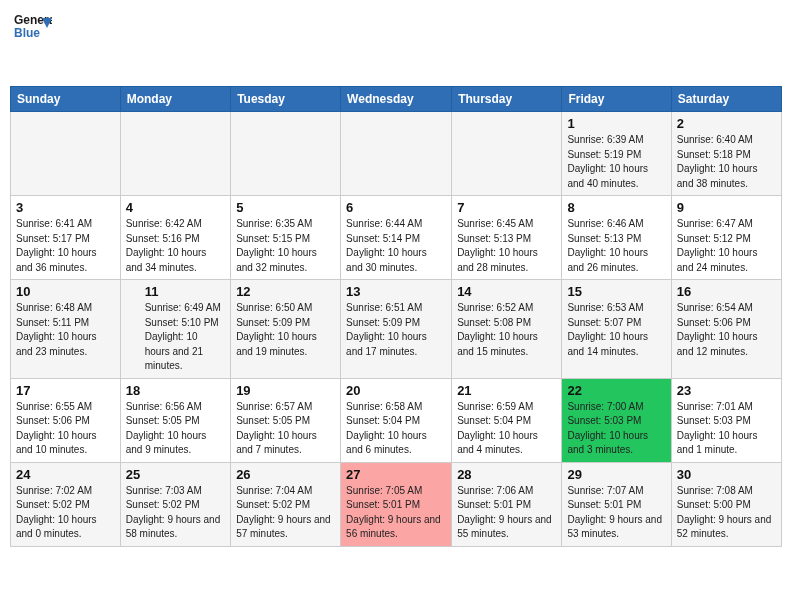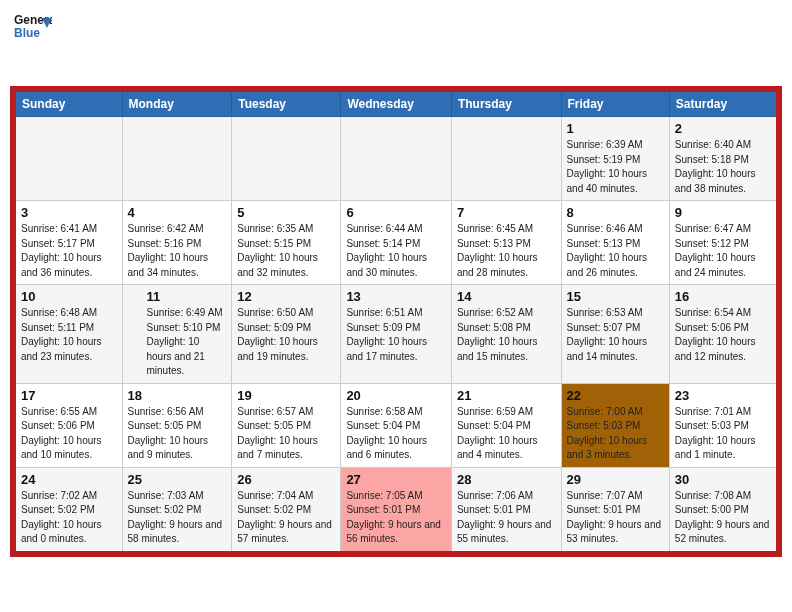--- a/index.html
+++ b/index.html
@@ -35,21 +35,21 @@
       color: #222;
     }
     .location {
       font-size: 14px;
       color: #555;
       margin-top: 2px;
     }
     .calendar {
       width: 100%;
       border-collapse: collapse;
-      border: 6px solid #b91c1c;
+      border: 1px solid #b91c1c;
       margin-top: 44px;
     }
     .calendar th {
       background-color: #2f6db5;
       color: #fff;
       font-size: 12px;
       font-weight: bold;
       padding: 5px 6px;
       text-align: left;
       border: 1px solid #2060a0;
@@ -247,21 +247,21 @@
           <div class="day-info" style="white-space: pre-line;">Sunrise: 6:58 AM
 Sunset: 5:04 PM
 Daylight: 10 hours and 6 minutes.</div>
         </td>
         <td style="background: rgb(255, 255, 255);">
           <span class="day-num">21</span>
           <div class="day-info" style="white-space: pre-line;">Sunrise: 6:59 AM
 Sunset: 5:04 PM
 Daylight: 10 hours and 4 minutes.</div>
         </td>
-        <td style="background: #a16207;">
+        <td style="background: #22c55e;">
           <span class="day-num">22</span>
           <div class="day-info" style="white-space: pre-line;">Sunrise: 7:00 AM
 Sunset: 5:03 PM
 Daylight: 10 hours and 3 minutes.</div>
         </td>
         <td style="background: rgb(255, 255, 255);">
           <span class="day-num">23</span>
           <div class="day-info" style="white-space: pre-line;">Sunrise: 7:01 AM
 Sunset: 5:03 PM
 Daylight: 10 hours and 1 minute.</div>

